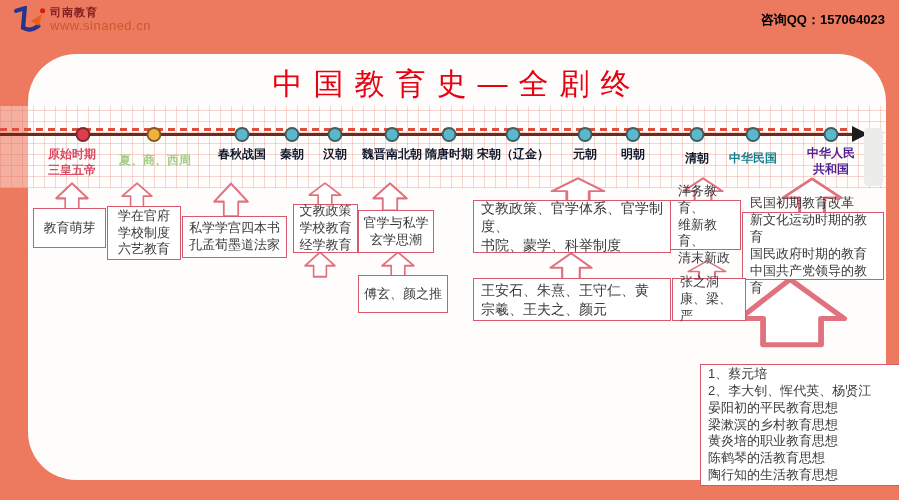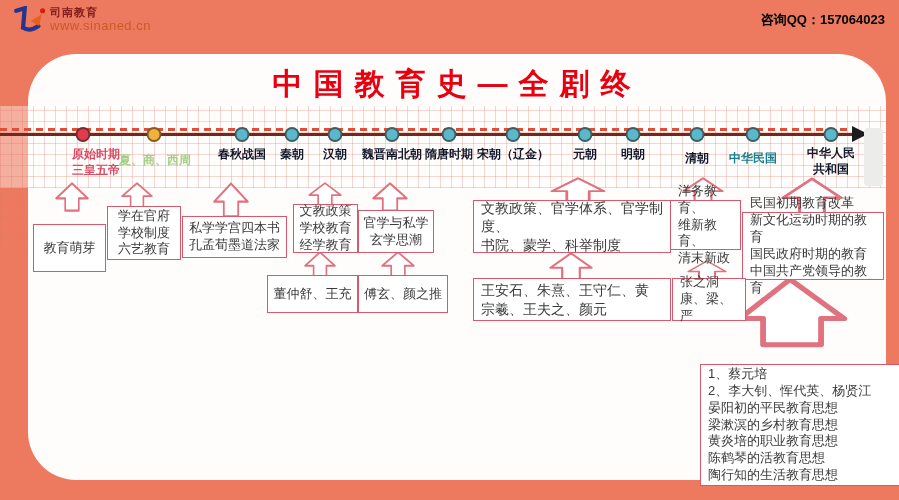--- a/index.html
+++ b/index.html
@@ -11,21 +11,21 @@
   .brand { position:absolute; left:12px; top:6px; display:flex; align-items:flex-start; }
   .brand-txt { margin-left:4px; }
   .brand-name { font-size:11px; font-weight:bold; color:#7f1d1d; letter-spacing:1px; line-height:1.1; }
   .brand-url { font-size:13px; color:#c85a2a; letter-spacing:.5px;text-align:right; }
   .qq { position:absolute; right:14px; top:11px; font-size:13px; font-weight:bold; color:#000000; }
 
   
   .card { position:absolute; left:28px; top:54px; width:858px; height:426px; background:#fffdfc; border-radius:48px; }
 
   .title { position:absolute; left:28px; top:64px; width:858px; text-align:center;
-           font-size:30px; font-weight:bold; color:#e8000f; letter-spacing:11px; }
+           font-size:30px; font-weight:normal; color:#e8000f; letter-spacing:11px; }
 
   
   .grid { position:absolute;
           background-image:
             repeating-linear-gradient(0deg, rgba(221,120,104,.30) 0 1px, transparent 1px 11px),
             repeating-linear-gradient(90deg, rgba(221,120,104,.30) 0 1px, transparent 1px 11px);
           background-color:rgba(255,255,255,.40); }
   .grid.g1 { left:0; top:106px; width:886px; height:82px; }
   .grid.g2 { left:0; top:188px; width:28px; height:62px; background-color:transparent; }
 
@@ -39,21 +39,21 @@
 
   .dot { position:absolute; top:127px; width:15px; height:15px; border-radius:50%;
          border:2px solid rgba(45,35,25,.6); transform:translateX(-50%); }
   .dot.red    { background:#e23a4e; }
   .dot.orange { background:#f2b13d; }
   .dot.teal   { background:#5bb7cb; }
 
   .plabel { position:absolute; top:147px; transform:translateX(-50%); font-size:12px; font-weight:bold;
             text-align:center; white-space:pre-line; line-height:1.3; }
   .c-crimson { color:#d94a63; } .c-green { color:#a6cd84; } .c-orange { color:#0f172a; }
-  .c-teal { color:#17808f; } .c-red { color:#0f172a; }
+  .c-teal { color:#17808f; } .c-red { color:#4c1d95; }
 
   
   .bx { position:absolute; background:#fff; border:1.5px solid #d8596b; color:#3b3b3b;
         font-size:13px; line-height:1.3; white-space:pre-line; display:flex; align-items:center;
         justify-content:center; text-align:center; padding:2px 4px; z-index:3; }
   .bx.left { justify-content:flex-start; text-align:left; padding-left:7px; }
   .bx.small { font-size:14px; }
 
   
   svg.arr { position:absolute; z-index:2; overflow:visible; }
@@ -95,21 +95,21 @@
   <span class="dot teal" style="left:335px"></span>
   <span class="dot teal" style="left:392px"></span>
   <span class="dot teal" style="left:449px"></span>
   <span class="dot teal" style="left:513px"></span>
   <span class="dot teal" style="left:585px"></span>
   <span class="dot teal" style="left:633px"></span>
   <span class="dot teal" style="left:697px"></span>
   <span class="dot teal" style="left:753px"></span>
   <span class="dot teal" style="left:831px"></span>
 
-  <div class="plabel c-crimson" style="left:96px">原始时期
+  <div class="plabel c-crimson" style="left:72px">原始时期
 三皇五帝</div>
   <div class="plabel c-green" style="left:155px; top:153px">夏、商、西周</div>
   <div class="plabel c-orange" style="left:242px">春秋战国</div>
   <div class="plabel c-orange" style="left:292px">秦朝</div>
   <div class="plabel c-orange" style="left:335px">汉朝</div>
   <div class="plabel c-orange" style="left:392px">魏晋南北朝</div>
   <div class="plabel c-orange" style="left:449px">隋唐时期</div>
   <div class="plabel c-orange" style="left:513px">宋朝（辽金）</div>
   <div class="plabel c-orange" style="left:585px">元朝</div>
   <div class="plabel c-orange" style="left:633px">明朝</div>
@@ -152,42 +152,41 @@
   <svg class="arr" style="left:549px; top:252px; width:44px; height:29px" viewBox="0 0 60 44" preserveAspectRatio="none">
       <path d="M30 2 L58 24 L42 24 L42 42 L18 42 L18 24 L2 24 Z"></path>
     </svg>
   <svg class="arr" style="left:687px; top:260px; width:40px; height:21px" viewBox="0 0 60 44" preserveAspectRatio="none">
       <path d="M30 2 L58 24 L42 24 L42 42 L18 42 L18 24 L2 24 Z"></path>
     </svg>
   <svg class="arr" style="left:736px; top:276px; width:116px; height:72px" viewBox="0 0 60 44" preserveAspectRatio="none">
       <path d="M28 2 L56 26 L44 26 L44 42 L14 42 L14 26 L2 26 Z"></path>
     </svg>
 
-  <div class="bx" style="left:33px;  top:224px; width:73px;  height:48px">教育萌芽</div>
+  <div class="bx" style="left:33px;  top:208px; width:73px;  height:40px">教育萌芽</div>
   <div class="bx" style="left:107px; top:206px; width:74px;  height:54px">学在官府
 学校制度
 六艺教育</div>
   <div class="bx" style="left:182px; top:216px; width:105px; height:42px">私学学宫四本书
 孔孟荀墨道法家</div>
   <div class="bx" style="left:293px; top:204px; width:65px;  height:49px">文教政策
 学校教育
 经学教育</div>
   <div class="bx" style="left:358px; top:210px; width:76px;  height:43px">官学与私学
 玄学思潮</div>
   <div class="bx left small" style="left:473px; top:200px; width:198px; height:53px">文教政策、官学体系、官学制度、
 书院、蒙学、科举制度</div>
   <div class="bx left" style="left:670px; top:200px; width:71px; height:50px">洋务教育、
 维新教育、
 清末新政</div>
   <div class="bx left" style="left:742px; top:212px; width:142px; height:68px">民国初期教育改革
 新文化运动时期的教育
 国民政府时期的教育
 中国共产党领导的教育</div>
 
-  <div class="bx" style="left:267px; top:275px; width:91px; height:38px">董仲舒、王充</div>
   <div class="bx left small" style="left:473px; top:278px; width:198px; height:43px">王安石、朱熹、王守仁、黄
 宗羲、王夫之、颜元</div>
   <div class="bx" style="left:358px; top:275px; width:90px; height:38px">傅玄、颜之推</div>
   <div class="bx left" style="left:672px; top:278px; width:74px; height:43px">张之洞
 康、梁、严</div>
   <div class="bx left" style="left:700px; top:364px; width:217px; height:122px">1、蔡元培
 2、李大钊、恽代英、杨贤江
 晏阳初的平民教育思想
 梁漱溟的乡村教育思想
 黄炎培的职业教育思想

